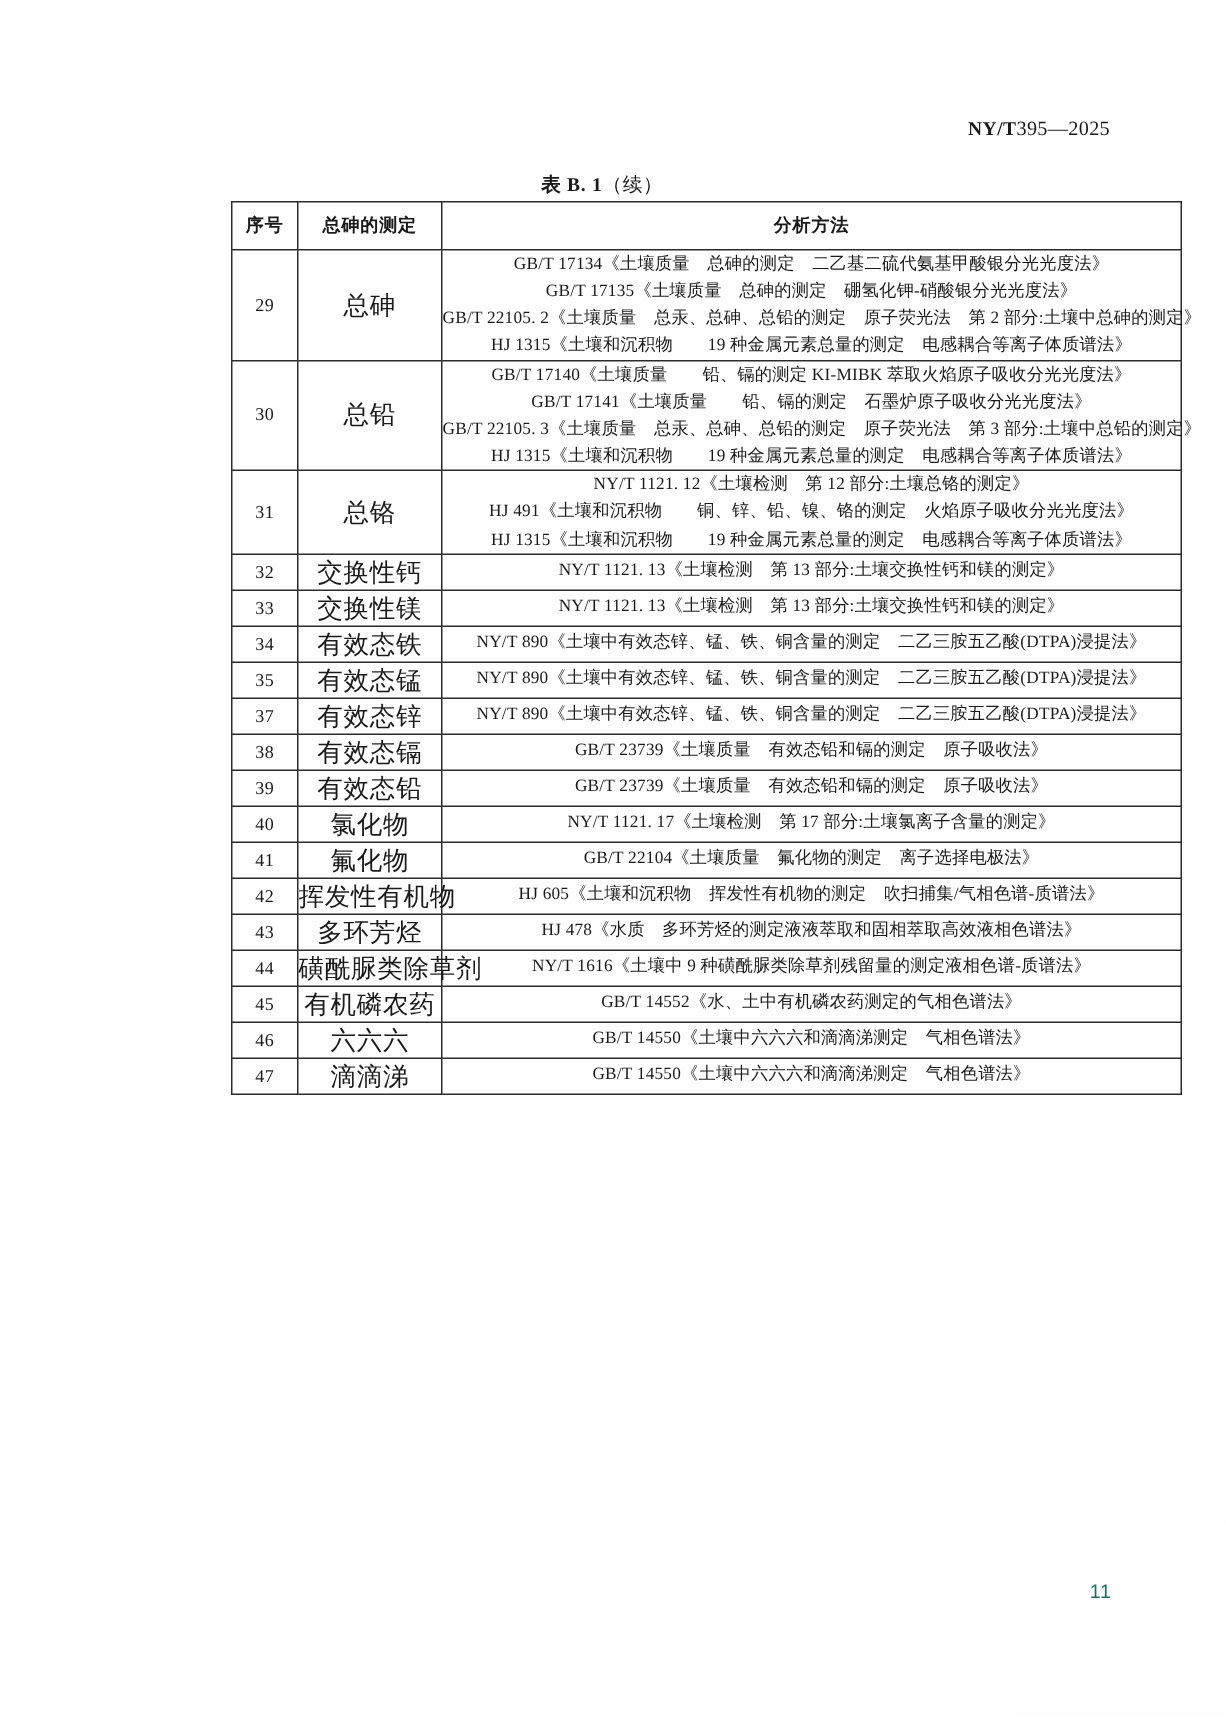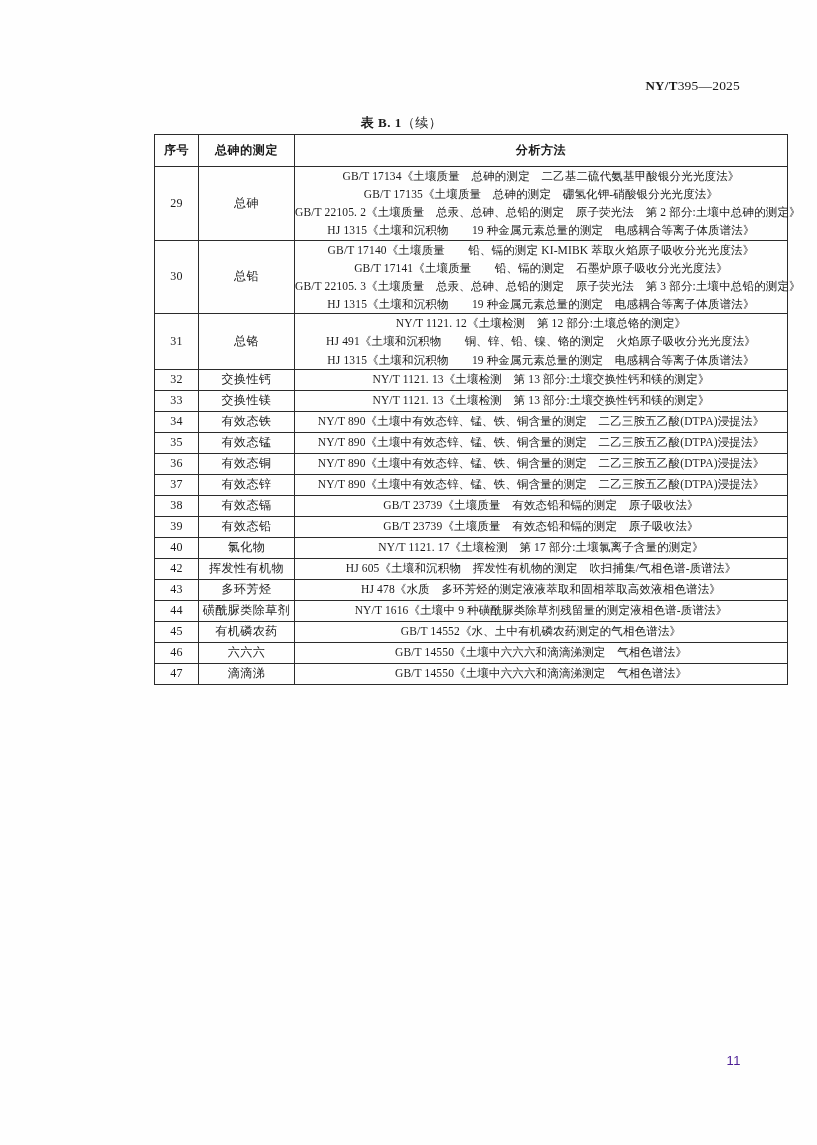--- a/index.html
+++ b/index.html
@@ -86,21 +86,21 @@
   col.c-no    { width: 44px; }
   col.c-item  { width: 96px; }
   col.c-meth  { width: 493px; }
 
   td.no-cell {
     font-family: "Liberation Serif", serif;
     font-size: 12px;
     letter-spacing: 0.3px;
   }
   td.item-cell {
-    font-size: 12px;
+    font-size: 17px;
     letter-spacing: 0.5px;
     white-space: nowrap;
   }
   td.method-cell {
     font-size: 11.5px;
     padding: 2px 4px;
     line-height: 1.58;
     letter-spacing: 0.15px;
   }
   tr.single td { height: 20px; }
@@ -111,21 +111,21 @@
     white-space: nowrap;
   }
 
   
   .page-number {
     position: absolute;
     top: 1053px;
     right: 76px;
     font-family: "Liberation Sans", sans-serif;
     font-size: 13px;
-    color: #4c1d95;
+    color: #0f766e;
     letter-spacing: 0.5px;
   }
 </style>
 </head>
 <body>
 
 <div class="page">
 
   <div class="doc-header">
     <span class="std-prefix">NY/T</span><span class="std-number">395—2025</span>
@@ -202,27 +202,20 @@
             </td>
           </tr>
           <tr class="single">
             <td class="no-cell">35</td>
             <td class="item-cell">有效态锰</td>
             <td class="method-cell">
               <span class="mline">NY/T 890《土壤中有效态锌、锰、铁、铜含量的测定　二乙三胺五乙酸(DTPA)浸提法》</span>
             </td>
           </tr>
           <tr class="single">
-            <td class="no-cell">36</td>
-            <td class="item-cell">有效态铜</td>
-            <td class="method-cell">
-              <span class="mline">NY/T 890《土壤中有效态锌、锰、铁、铜含量的测定　二乙三胺五乙酸(DTPA)浸提法》</span>
-            </td>
-          </tr>
-          <tr class="single">
             <td class="no-cell">37</td>
             <td class="item-cell">有效态锌</td>
             <td class="method-cell">
               <span class="mline">NY/T 890《土壤中有效态锌、锰、铁、铜含量的测定　二乙三胺五乙酸(DTPA)浸提法》</span>
             </td>
           </tr>
           <tr class="single">
             <td class="no-cell">38</td>
             <td class="item-cell">有效态镉</td>
             <td class="method-cell">
@@ -234,20 +227,27 @@
             <td class="item-cell">有效态铅</td>
             <td class="method-cell">
               <span class="mline">GB/T 23739《土壤质量　有效态铅和镉的测定　原子吸收法》</span>
             </td>
           </tr>
           <tr class="single">
             <td class="no-cell">40</td>
             <td class="item-cell">氯化物</td>
             <td class="method-cell">
               <span class="mline">NY/T 1121. 17《土壤检测　第 17 部分:土壤氯离子含量的测定》</span>
+            </td>
+          </tr>
+          <tr class="single">
+            <td class="no-cell">41</td>
+            <td class="item-cell">氟化物</td>
+            <td class="method-cell">
+              <span class="mline">GB/T 22104《土壤质量　氟化物的测定　离子选择电极法》</span>
             </td>
           </tr>
           <tr class="single">
             <td class="no-cell">42</td>
             <td class="item-cell">挥发性有机物</td>
             <td class="method-cell">
               <span class="mline">HJ 605《土壤和沉积物　挥发性有机物的测定　吹扫捕集/气相色谱-质谱法》</span>
             </td>
           </tr>
           <tr class="single">

